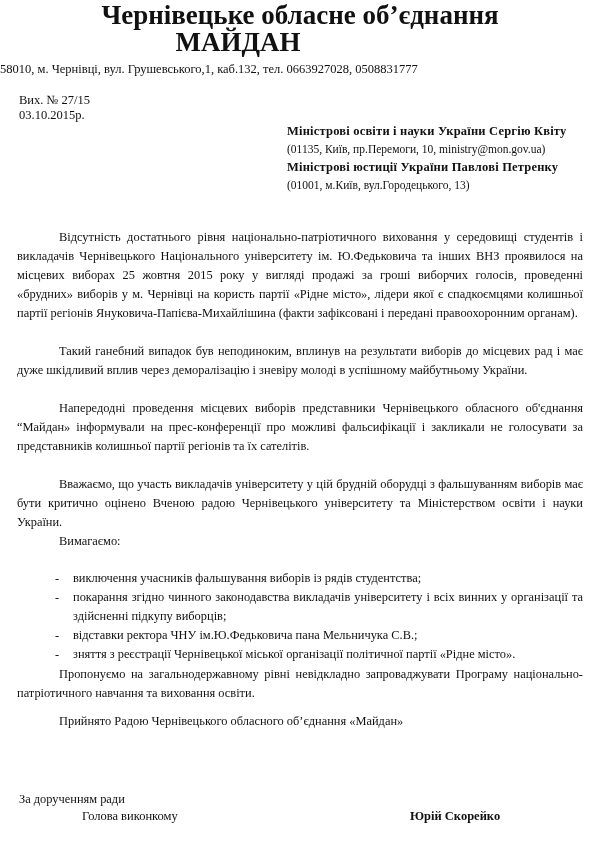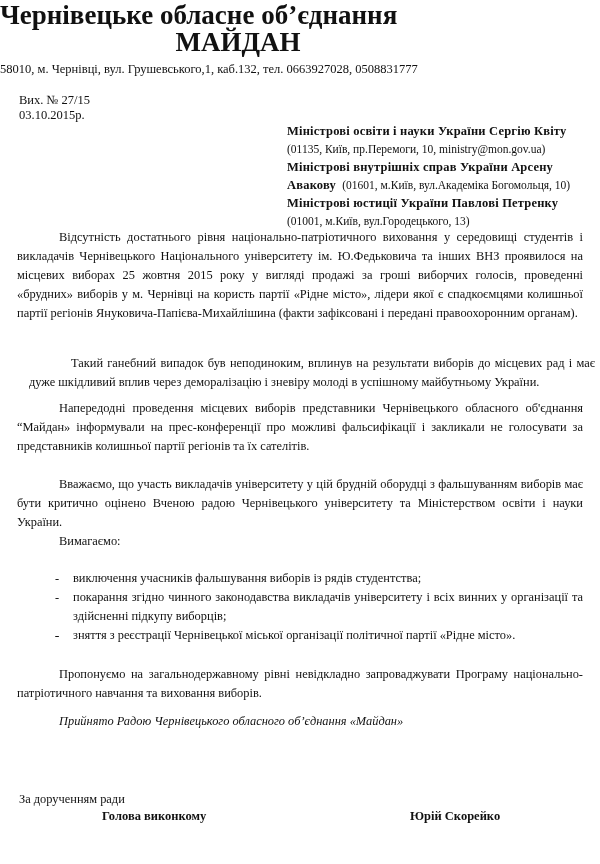--- a/index.html
+++ b/index.html
@@ -3,21 +3,21 @@
 <meta charset="utf-8">
 <style>
   html, body { margin: 0; padding: 0; background: #ffffff; }
   body {
     width: 600px; height: 864px; overflow: hidden; position: relative;
     font-family: "Liberation Serif", "DejaVu Serif", serif;
     color: #111111;
   }
   .abs { position: absolute; }
   .org-name {
-    left: 0; width: 600px; top: 0; 
+    left: 0; width: 600px; top: 0; text-align: center;
     font-size: 27px; font-weight: bold; line-height: 31px;
   }
   .org-title {
     left: 0; width: 476px; top: 27px; text-align: center;
     font-size: 27px; font-weight: bold; line-height: 31px;
   }
   .address {
     left: 0; width: 600px; top: 62px; 
     font-size: 12.5px; line-height: 15px;
   }
@@ -33,69 +33,65 @@
   .p1 { top: 228px; }
   .p2 { top: 342px; }
   .p3 { top: 399px; }
   .p4 { top: 475px; }
   .p5 { top: 532px; }
   .demands { left: 17px; top: 569px; width: 566px; margin: 0; padding: 0; list-style: none; font-size: 12.4px; line-height: 19px; }
   .demands li { position: relative; padding-left: 56px; text-align: justify; }
   .demands .dash { position: absolute; left: 38px; top: 0; }
   .p6 { top: 665px; }
   .resolution { left: 17px; top: 712px; width: 566px; font-size: 12.4px; line-height: 19px; }
-  .resolution .line1 { padding-left: 42px; font-style: italic; }
+  .resolution .line1 { padding-left: 42px; }
   .resolution .italic { font-style: italic; }
   .by-order { left: 19px; top: 792px; font-size: 12.4px; line-height: 15px; }
-  .head-title { left: 102px; top: 809px; font-size: 12.5px; font-weight: bold; line-height: 15px; }
+  .head-title { left: 82px; top: 809px; font-size: 12.5px; font-weight: normal; line-height: 15px; }
   .head-name { left: 410px; top: 809px; font-size: 12.5px; font-weight: bold; line-height: 15px; }
 </style>
 </head>
 <body>
 
 <div class="abs org-name">Чернівецьке обласне об’єднання</div>
 <div class="abs org-title">МАЙДАН</div>
 <div class="abs address">58010, м. Чернівці, вул. Грушевського,1, каб.132, тел. 0663927028, 0508831777</div>
 
 <div class="abs outref">Вих. № 27/15</div>
 <div class="abs outdate">03.10.2015р.</div>
 
 <div class="abs recipients">
   <div>
     <span class="rec-name">Міністрові освіти і науки України Сергію Квіту</span>
   </div>
   <div>
     <span class="rec-addr">(01135, Київ, пр.Перемоги, 10, ministry@mon.gov.ua)</span>
   </div>
   <div>
-    <span class="rec-name">Міністрові внутрішніх справ України Арсену Авакову</span>&nbsp;
-    <span class="rec-addr">(01601, м.Київ, вул.Академіка Богомольця, 10)</span>
-  </div>
-  <div>
     <span class="rec-name">Міністрові юстиції України Павлові Петренку</span>
   </div>
   <div>
     <span class="rec-addr">(01001, м.Київ, вул.Городецького, 13)</span>
   </div>
 </div>
 
 <p class="abs para p1" style="margin:0">Відсутність достатнього рівня національно-патріотичного виховання у середовищі студентів і викладачів Чернівецького Національного університету ім. Ю.Федьковича та інших ВНЗ проявилося на місцевих виборах 25 жовтня 2015 року у вигляді продажі за гроші виборчих голосів, проведенні «брудних» виборів у м. Чернівці на користь партії «Рідне місто», лідери якої є спадкоємцями колишньої партії регіонів Януковича-Папієва-Михайлішина (факти зафіксовані і передані правоохоронним органам).</p>
-<p class="abs para p2" style="margin:12px">Такий ганебний випадок був неподиноким, вплинув на результати виборів до місцевих рад і має дуже шкідливий вплив через деморалізацію і зневіру молоді в успішному майбутньому України.</p>
+<p class="abs para p2" style="margin:0">Такий ганебний випадок був неподиноким, вплинув на результати виборів до місцевих рад і має дуже шкідливий вплив через деморалізацію і зневіру молоді в успішному майбутньому України.</p>
 <p class="abs para p3" style="margin:0">Напередодні проведення місцевих виборів представники Чернівецького обласного об'єднання “Майдан» інформували на прес-конференції про можливі фальсифікації і закликали не голосувати за представників колишньої партії регіонів та їх сателітів.</p>
 <p class="abs para p4" style="margin:0">Вважаємо, що участь викладачів університету у цій брудній оборудці з фальшуванням виборів має бути критично оцінено Вченою радою Чернівецького університету та Міністерством освіти і науки України.</p>
 <p class="abs para p5" style="margin:0">Вимагаємо:</p>
 
 <ul class="abs demands">
   <li><span class="dash">-</span><span>виключення учасників фальшування виборів із рядів студентства;</span></li>
   <li><span class="dash">-</span><span>покарання згідно чинного законодавства викладачів університету і всіх винних у організації та здійсненні підкупу виборців;</span></li>
-  <li><span class="dash">-</span></li>
+  <li><span class="dash">-</span><span>відставки ректора ЧНУ ім.Ю.Федьковича пана Мельничука С.В.;</span></li>
   <li><span class="dash">-</span><span>зняття з реєстрації Чернівецької міської організації політичної партії «Рідне місто».</span></li>
 </ul>
 
-<p class="abs para p6" style="margin:0">Пропонуємо на загальнодержавному рівні невідкладно запроваджувати Програму національно-патріотичного навчання та виховання виборів.</p>
+<p class="abs para p6" style="margin:0">Пропонуємо на загальнодержавному рівні невідкладно запроваджувати Програму національно-патріотичного навчання та виховання освіти.</p>
 
 <div class="abs resolution">
   <div class="line1">Прийнято Радою Чернівецького обласного об’єднання «Майдан»</div>
 </div>
 
 <div class="abs by-order">За дорученням ради</div>
 <div class="abs head-title">Голова виконкому</div>
 <div class="abs head-name">Юрій Скорейко</div>
 
 </body></html>

